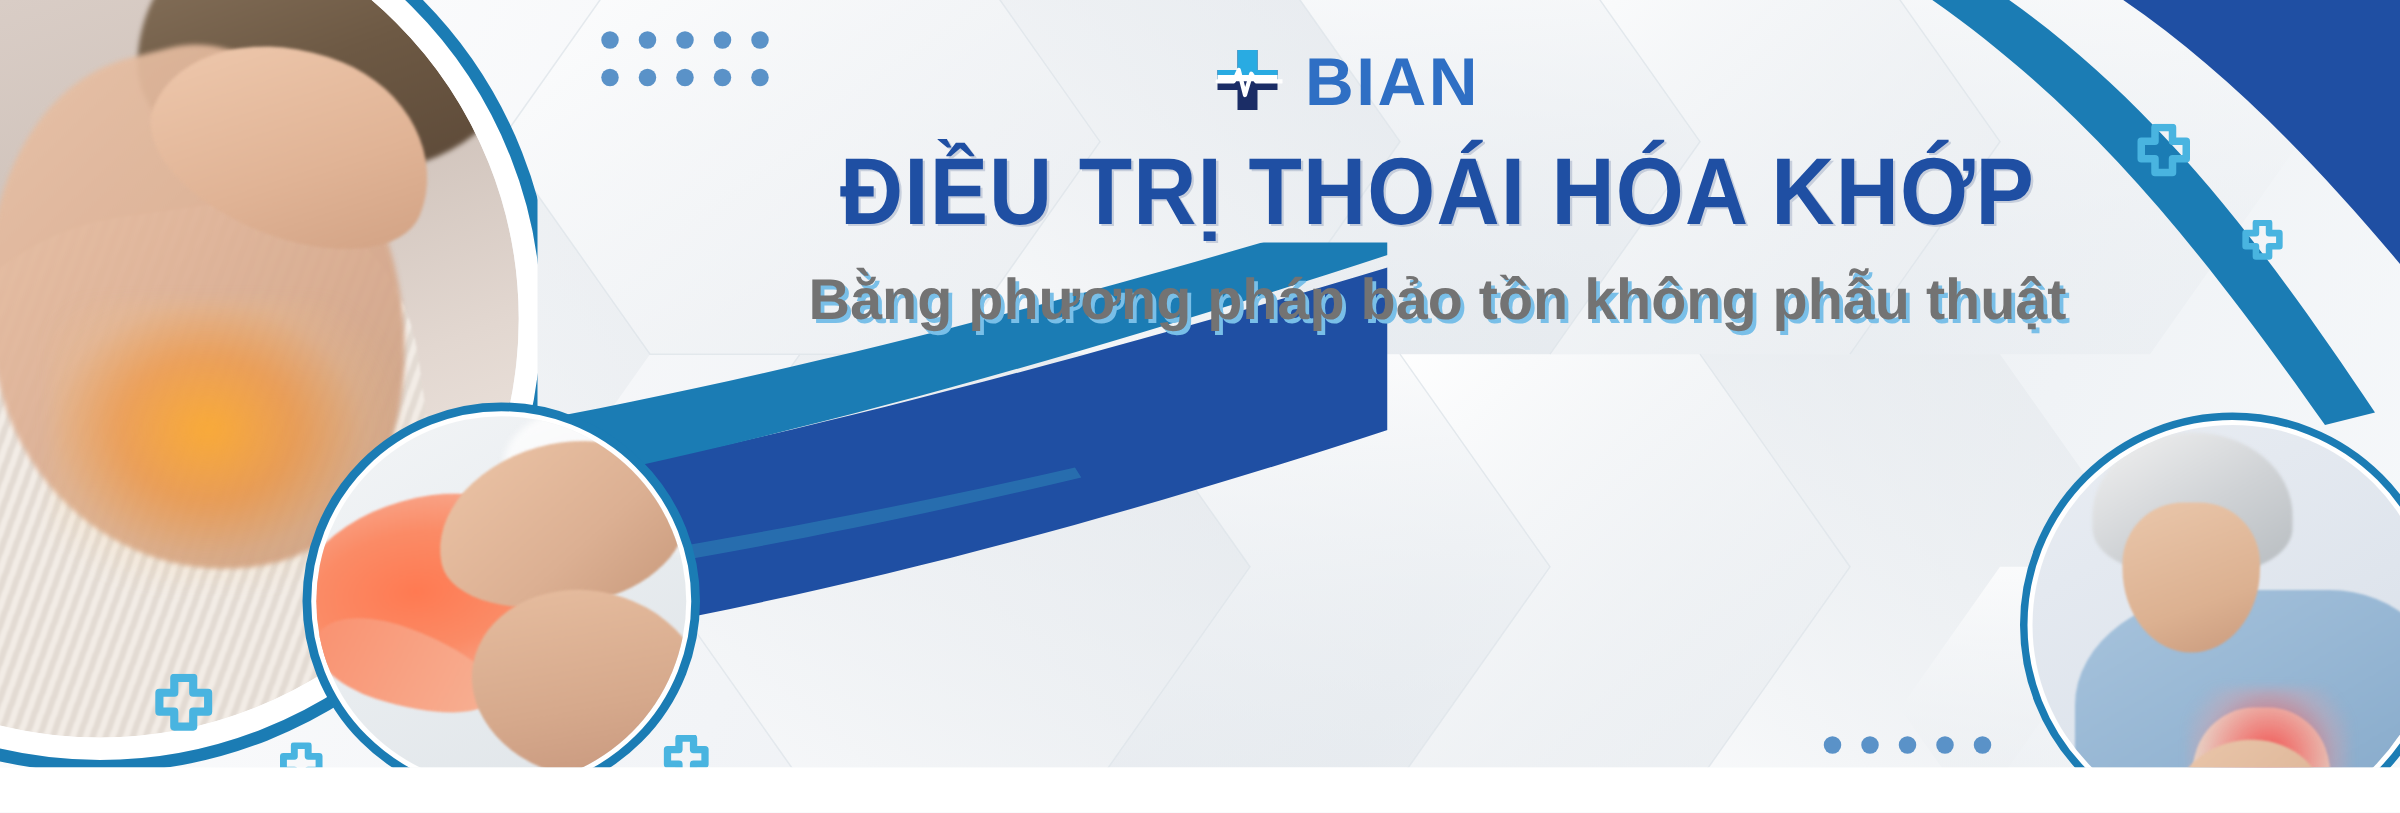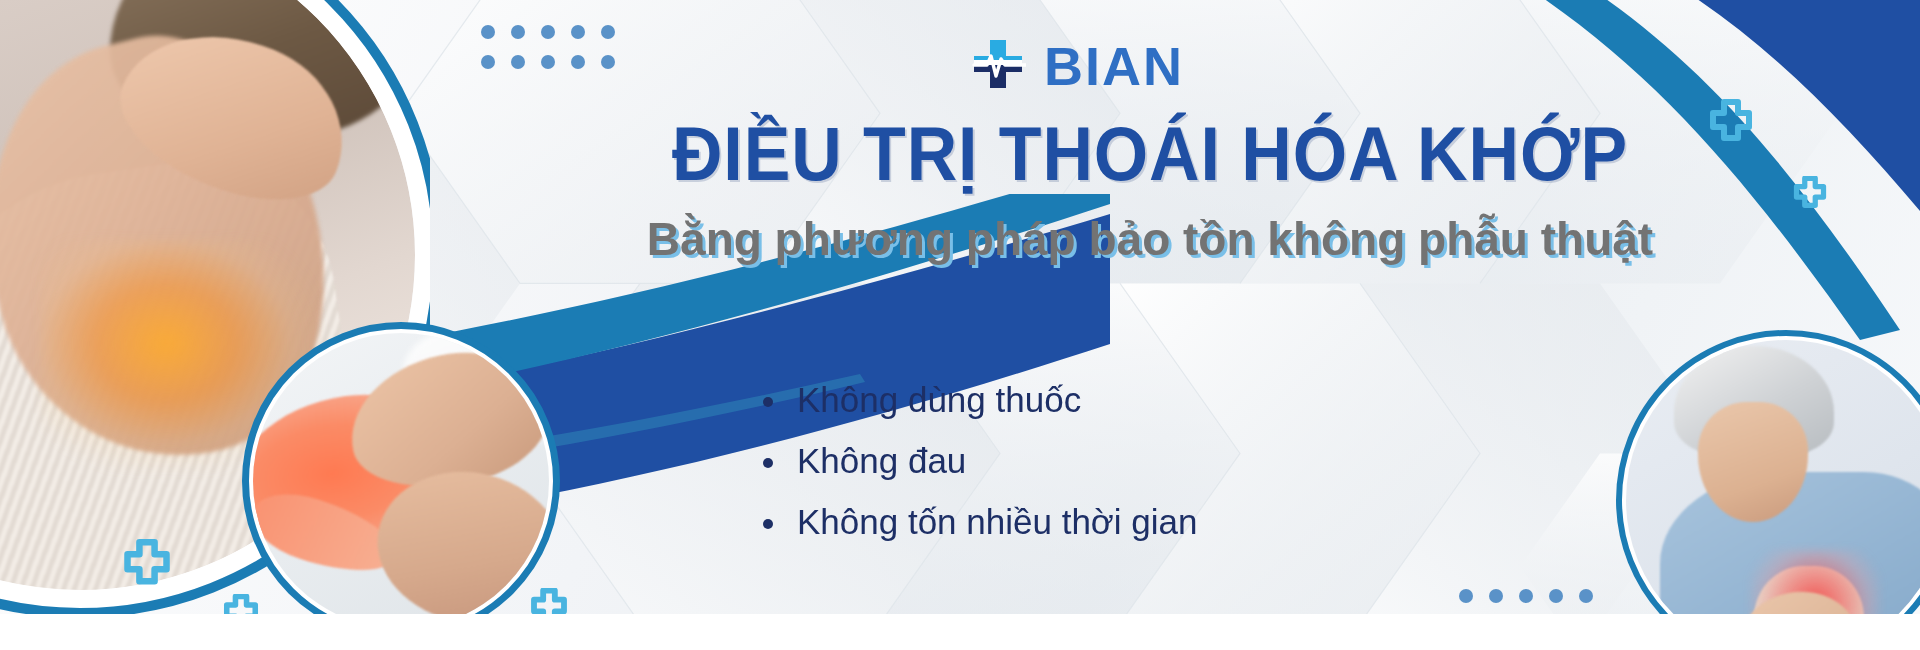--- a/index.html
+++ b/index.html
@@ -401,20 +401,15 @@
           <path d="M4 27 h13 l4 -9 l5 20 l5 -17 l4 6 h21" fill="none" stroke="#ffffff" stroke-width="3.4" stroke-linejoin="round" stroke-linecap="round"></path>
         </svg>
       </span>
       <span class="logo-word">BIAN</span>
     </div>
 
     <div class="headline">ĐIỀU TRỊ THOÁI HÓA KHỚP</div>
 
     <div class="subheadline">Bằng phương pháp bảo tồn không phẫu thuật</div>
 
-    <ul class="bullets">
-      <li>Không dùng thuốc</li>
-      <li>Không đau</li>
-      <li>Không tốn nhiều thời gian</li>
-    </ul>
 
   </div>
 </div>
 
 </body></html>

